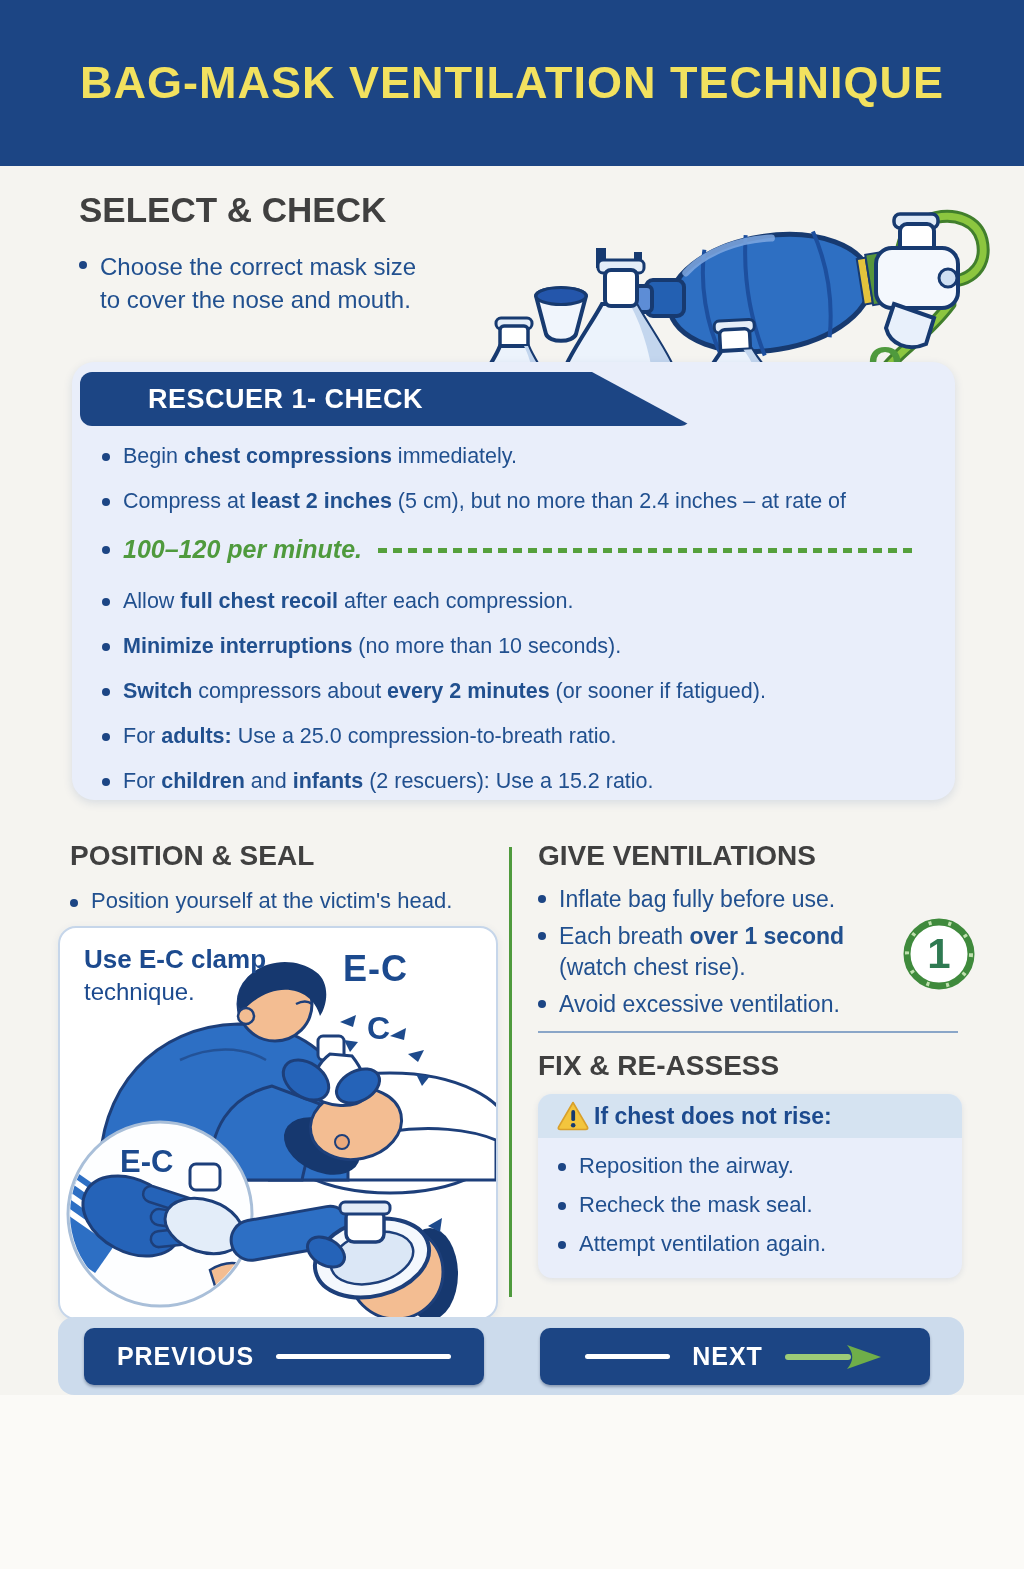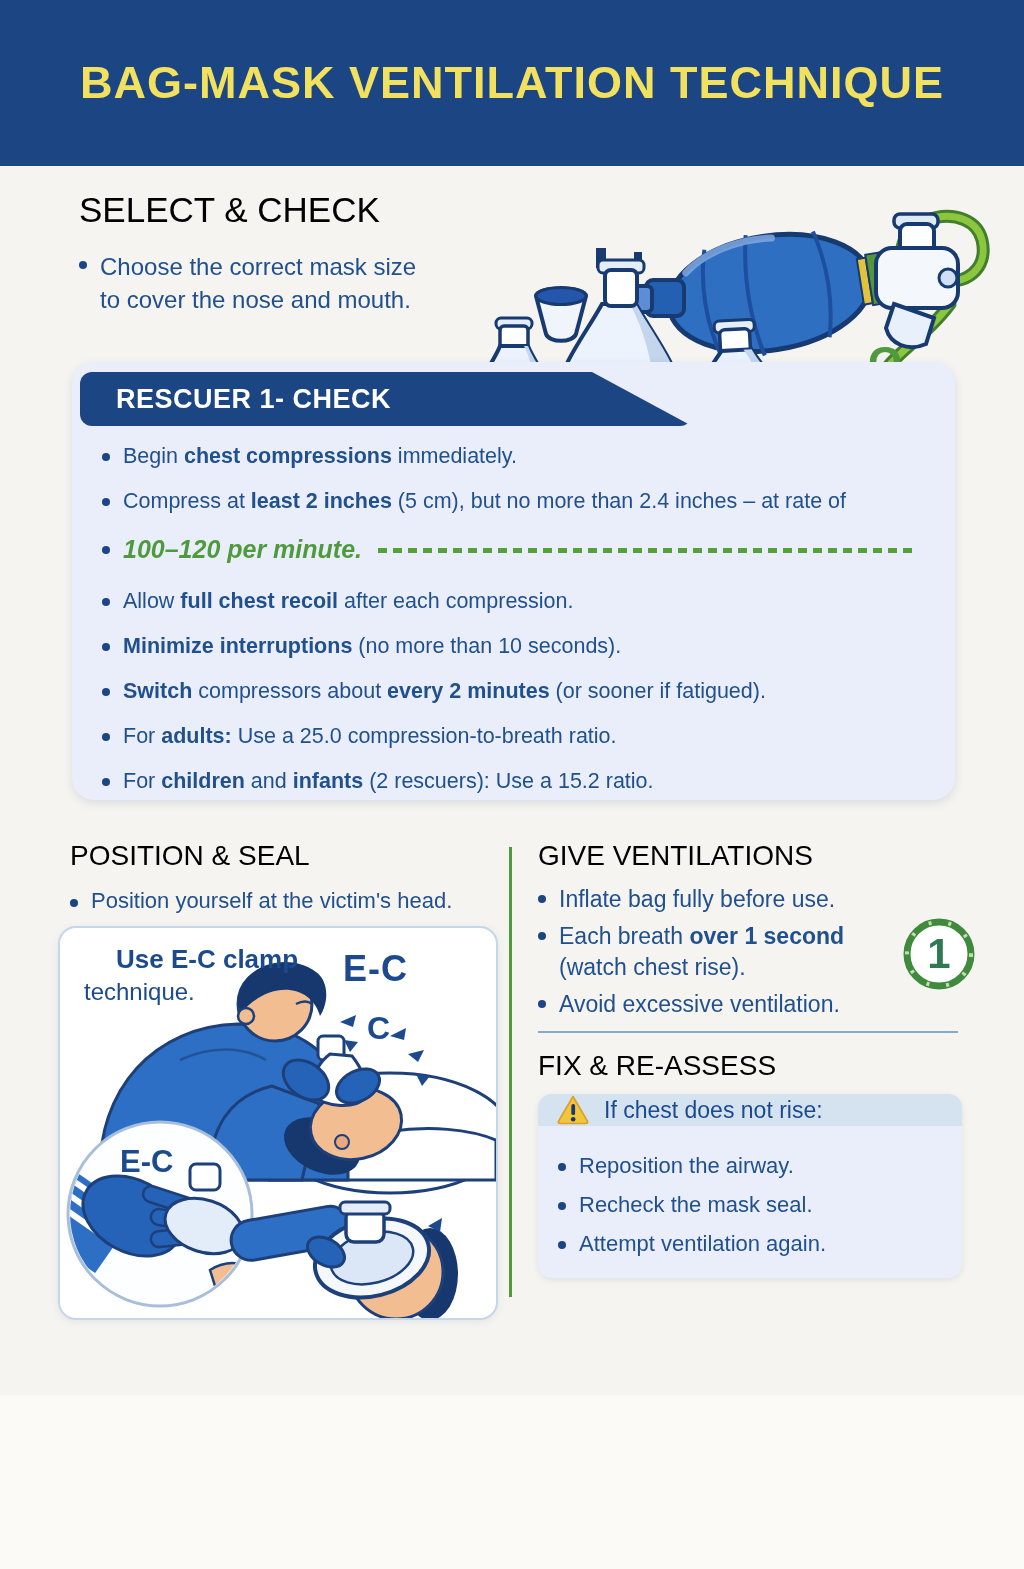--- a/index.html
+++ b/index.html
@@ -3,74 +3,74 @@
 <meta charset="utf-8">
 <style>
   html,body{margin:0;padding:0;background:#e6e6e6;}
   #poster{position:relative;width:1024px;height:1569px;background:#f5f4f0;overflow:hidden;
           font-family:"Liberation Sans",sans-serif;color:#21508f;}
   
   .hdr{position:absolute;left:0;top:0;width:1024px;height:166px;background:#1c4584;
        display:flex;align-items:center;justify-content:center;}
   .hdr h1{margin:0;color:#f2e15f;font-size:45px;font-weight:bold;letter-spacing:1px;}
   
-  .sec{position:absolute;color:#000000;font-weight:normal;margin:0;}
+  .sec{position:absolute;color:#404040;font-weight:bold;margin:0;}
   .bullet{display:flex;gap:13px;align-items:flex-start;}
   .dot{flex:none;width:8px;height:8px;border-radius:50%;background:#1c4584;margin-top:11px;}
   .b{font-weight:bold;}
   .green{color:#4f9a3d;font-size:25px;font-weight:bold;}
   p{margin:0;}
   ul{list-style:none;margin:0;padding:0;}
   
   .sc-h{left:79px;top:190px;font-size:35px;}
   .sc-b{position:absolute;left:79px;top:250px;width:360px;font-size:24px;line-height:1.38;}
   .equip{position:absolute;left:450px;top:198px;width:574px;height:247px;}
   .o2{position:absolute;left:868px;top:338px;font-size:44px;font-weight:bold;color:#4f9a3d;}
   .o2 sub{font-size:26px;}
   
   .card1{position:absolute;left:72px;top:362px;width:883px;height:438px;background:#e9eefa;
          border-radius:22px;box-shadow:0 3px 10px rgba(25,60,120,.13);}
   .banner{position:absolute;left:8px;top:10px;width:612px;height:54px;background:#1c4584;
           border-radius:12px;clip-path:polygon(0 0,512px 0,100% 100%,0 100%);
-          display:flex;align-items:center;padding-left:36px;box-sizing:border-box;
+          display:flex;align-items:center;padding-left:68px;box-sizing:border-box;
           color:#fff;font-size:27px;font-weight:bold;letter-spacing:.5px;}
   .list1{position:absolute;left:30px;top:80px;right:14px;font-size:21.5px;}
   .list1 li{margin-bottom:16px;line-height:29px;}
   .list1 li:nth-child(2){margin-bottom:19px;}
   .list1 li:nth-child(3){margin-bottom:21px;}
   .list1 p{white-space:nowrap;}
   .row{display:flex;align-items:center;font-style:italic;}
   .dashline{display:inline-block;width:540px;height:5px;margin-left:16px;
             background:repeating-linear-gradient(90deg,#55a03c 0 9px,transparent 9px 15px);}
   
   .ps-h{left:70px;top:840px;font-size:28px;}
   .ps-b{position:absolute;left:70px;top:888px;font-size:22px;white-space:nowrap;}
   .illu-card{position:absolute;left:58px;top:926px;width:440px;height:394px;background:#fff;
              border:2px solid #c6d6ea;border-radius:18px;box-sizing:border-box;
              box-shadow:0 2px 8px rgba(25,60,120,.08);overflow:hidden;}
   .illu-card svg{position:absolute;left:0;top:0;width:100%;height:100%;}
-  .cap1{position:absolute;left:24px;top:16px;font-size:26px;font-weight:bold;color:#1c4a8e;margin-left:32px;}
+  .cap1{position:absolute;left:24px;top:16px;font-size:26px;font-weight:bold;color:#1c4a8e;}
   .cap2{position:absolute;left:24px;top:50px;font-size:24px;color:#1c4a8e;}
   .lbl-ec{position:absolute;left:283px;top:20px;font-size:36px;font-weight:bold;color:#1c4a8e;letter-spacing:1px;}
   .lbl-c{position:absolute;left:307px;top:82px;font-size:32px;font-weight:bold;color:#1c4a8e;}
   .lbl-ec2{position:absolute;left:60px;top:216px;font-size:31px;font-weight:bold;color:#1c4a8e;}
   .vdiv{position:absolute;left:509px;top:847px;width:3px;height:450px;background:#4f9a3d;}
   
   .gv-h{left:538px;top:840px;font-size:28px;}
   .gv-list{position:absolute;left:538px;top:884px;width:340px;font-size:23px;}
   .gv-list li{margin-bottom:6px;line-height:31px;}
   .badge1{position:absolute;left:903px;top:918px;width:72px;height:72px;}
   .hdiv{position:absolute;left:538px;top:1031px;width:420px;height:2px;background:#8aa6c8;}
   
   .fx-h{left:538px;top:1050px;font-size:28px;}
   .fix-card{position:absolute;left:538px;top:1094px;width:424px;height:184px;background:#e9eefa;
             border-radius:14px;box-shadow:0 2px 6px rgba(25,60,120,.10);}
-  .fix-strip{position:absolute;left:0;top:0;right:0;height:32px;background:#d5e3f1;
-             border-radius:14px 14px 0 0;display:flex;align-items:center;gap:14px;
-             padding-left:18px;color:#1c4a8e;font-weight:normal;font-size:23px;}
+  .fix-strip{position:absolute;left:0;top:0;right:0;height:44px;background:#d5e3f1;
+             border-radius:14px 14px 0 0;display:flex;align-items:center;gap:4px;
+             padding-left:18px;color:#1c4a8e;font-weight:bold;font-size:23px;}
   .warn{width:34px;height:32px;flex:none;}
   .fix-list{position:absolute;left:20px;top:58px;font-size:22px;}
   .fix-list li{margin-bottom:11px;line-height:28px;white-space:nowrap;}
   
   .band{position:absolute;left:58px;top:1317px;width:906px;height:78px;background:#ccdbec;border-radius:16px;}
   .btn{position:absolute;top:11px;height:57px;background:#1c4584;border:none;border-radius:10px;
        color:#fff;font-weight:bold;font-size:25px;letter-spacing:1px;cursor:pointer;
        display:flex;align-items:center;justify-content:center;gap:22px;
        font-family:"Liberation Sans",sans-serif;box-shadow:0 2px 3px rgba(10,30,70,.35);}
   .prev{left:26px;width:400px;}
@@ -331,20 +331,34 @@
           <span class="dot"></span>
           <p>Recheck the mask seal.</p>
         </li>
       <li class="bullet">
           <span class="dot"></span>
           <p>Attempt ventilation again.</p>
         </li>
     </ul>
   </section>
 
+  <div class="band">
+    <button class="btn prev">
+      <span>PREVIOUS</span>
+      <span class="wline wl-long"></span>
+    </button>
+    <button class="btn next">
+      <span class="wline wl-short"></span>
+      <span>NEXT</span>
+      <svg class="arrow" viewBox="0 0 100 26">
+        <rect x="0" y="10" width="66" height="6" rx="3" fill="#9ccb77"></rect>
+        <path d="M62,1 L96,13 L62,25 C69,17 69,9 62,1 Z" fill="#6fae49"></path>
+      </svg>
+    </button>
+  </div>
 
   <footer class="foot">
     
     
     
     
     
     
   </footer>
 

